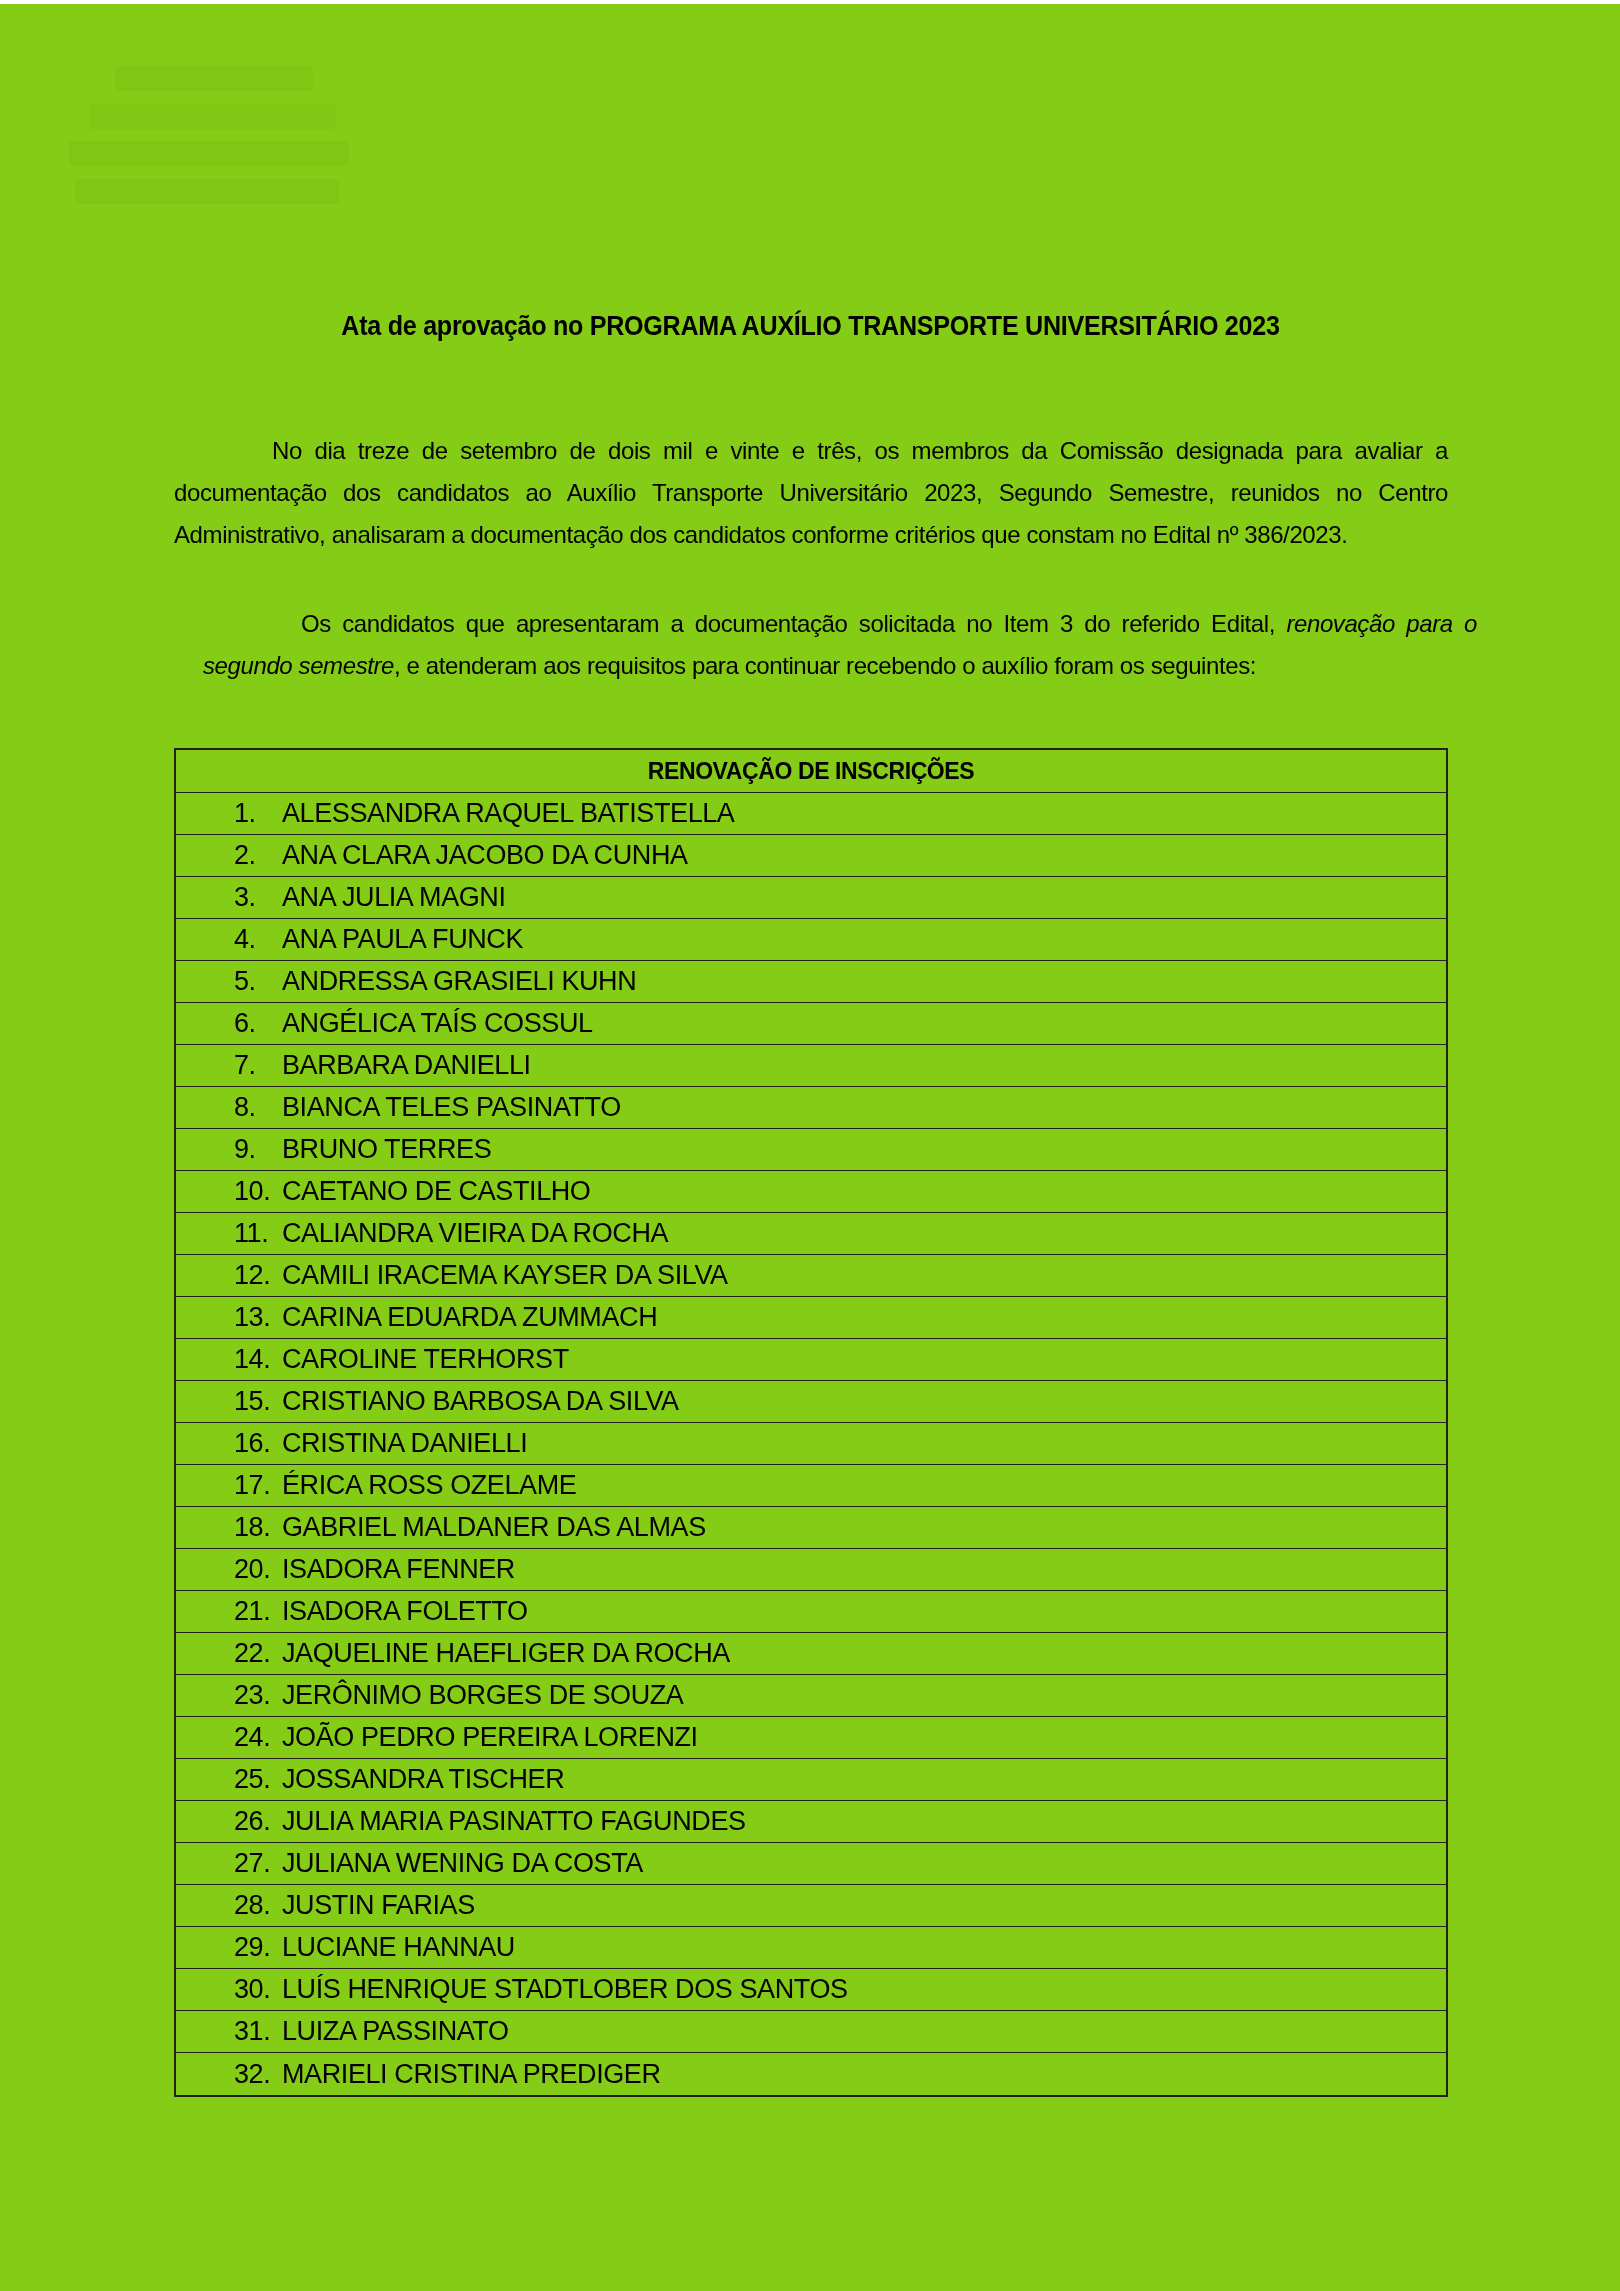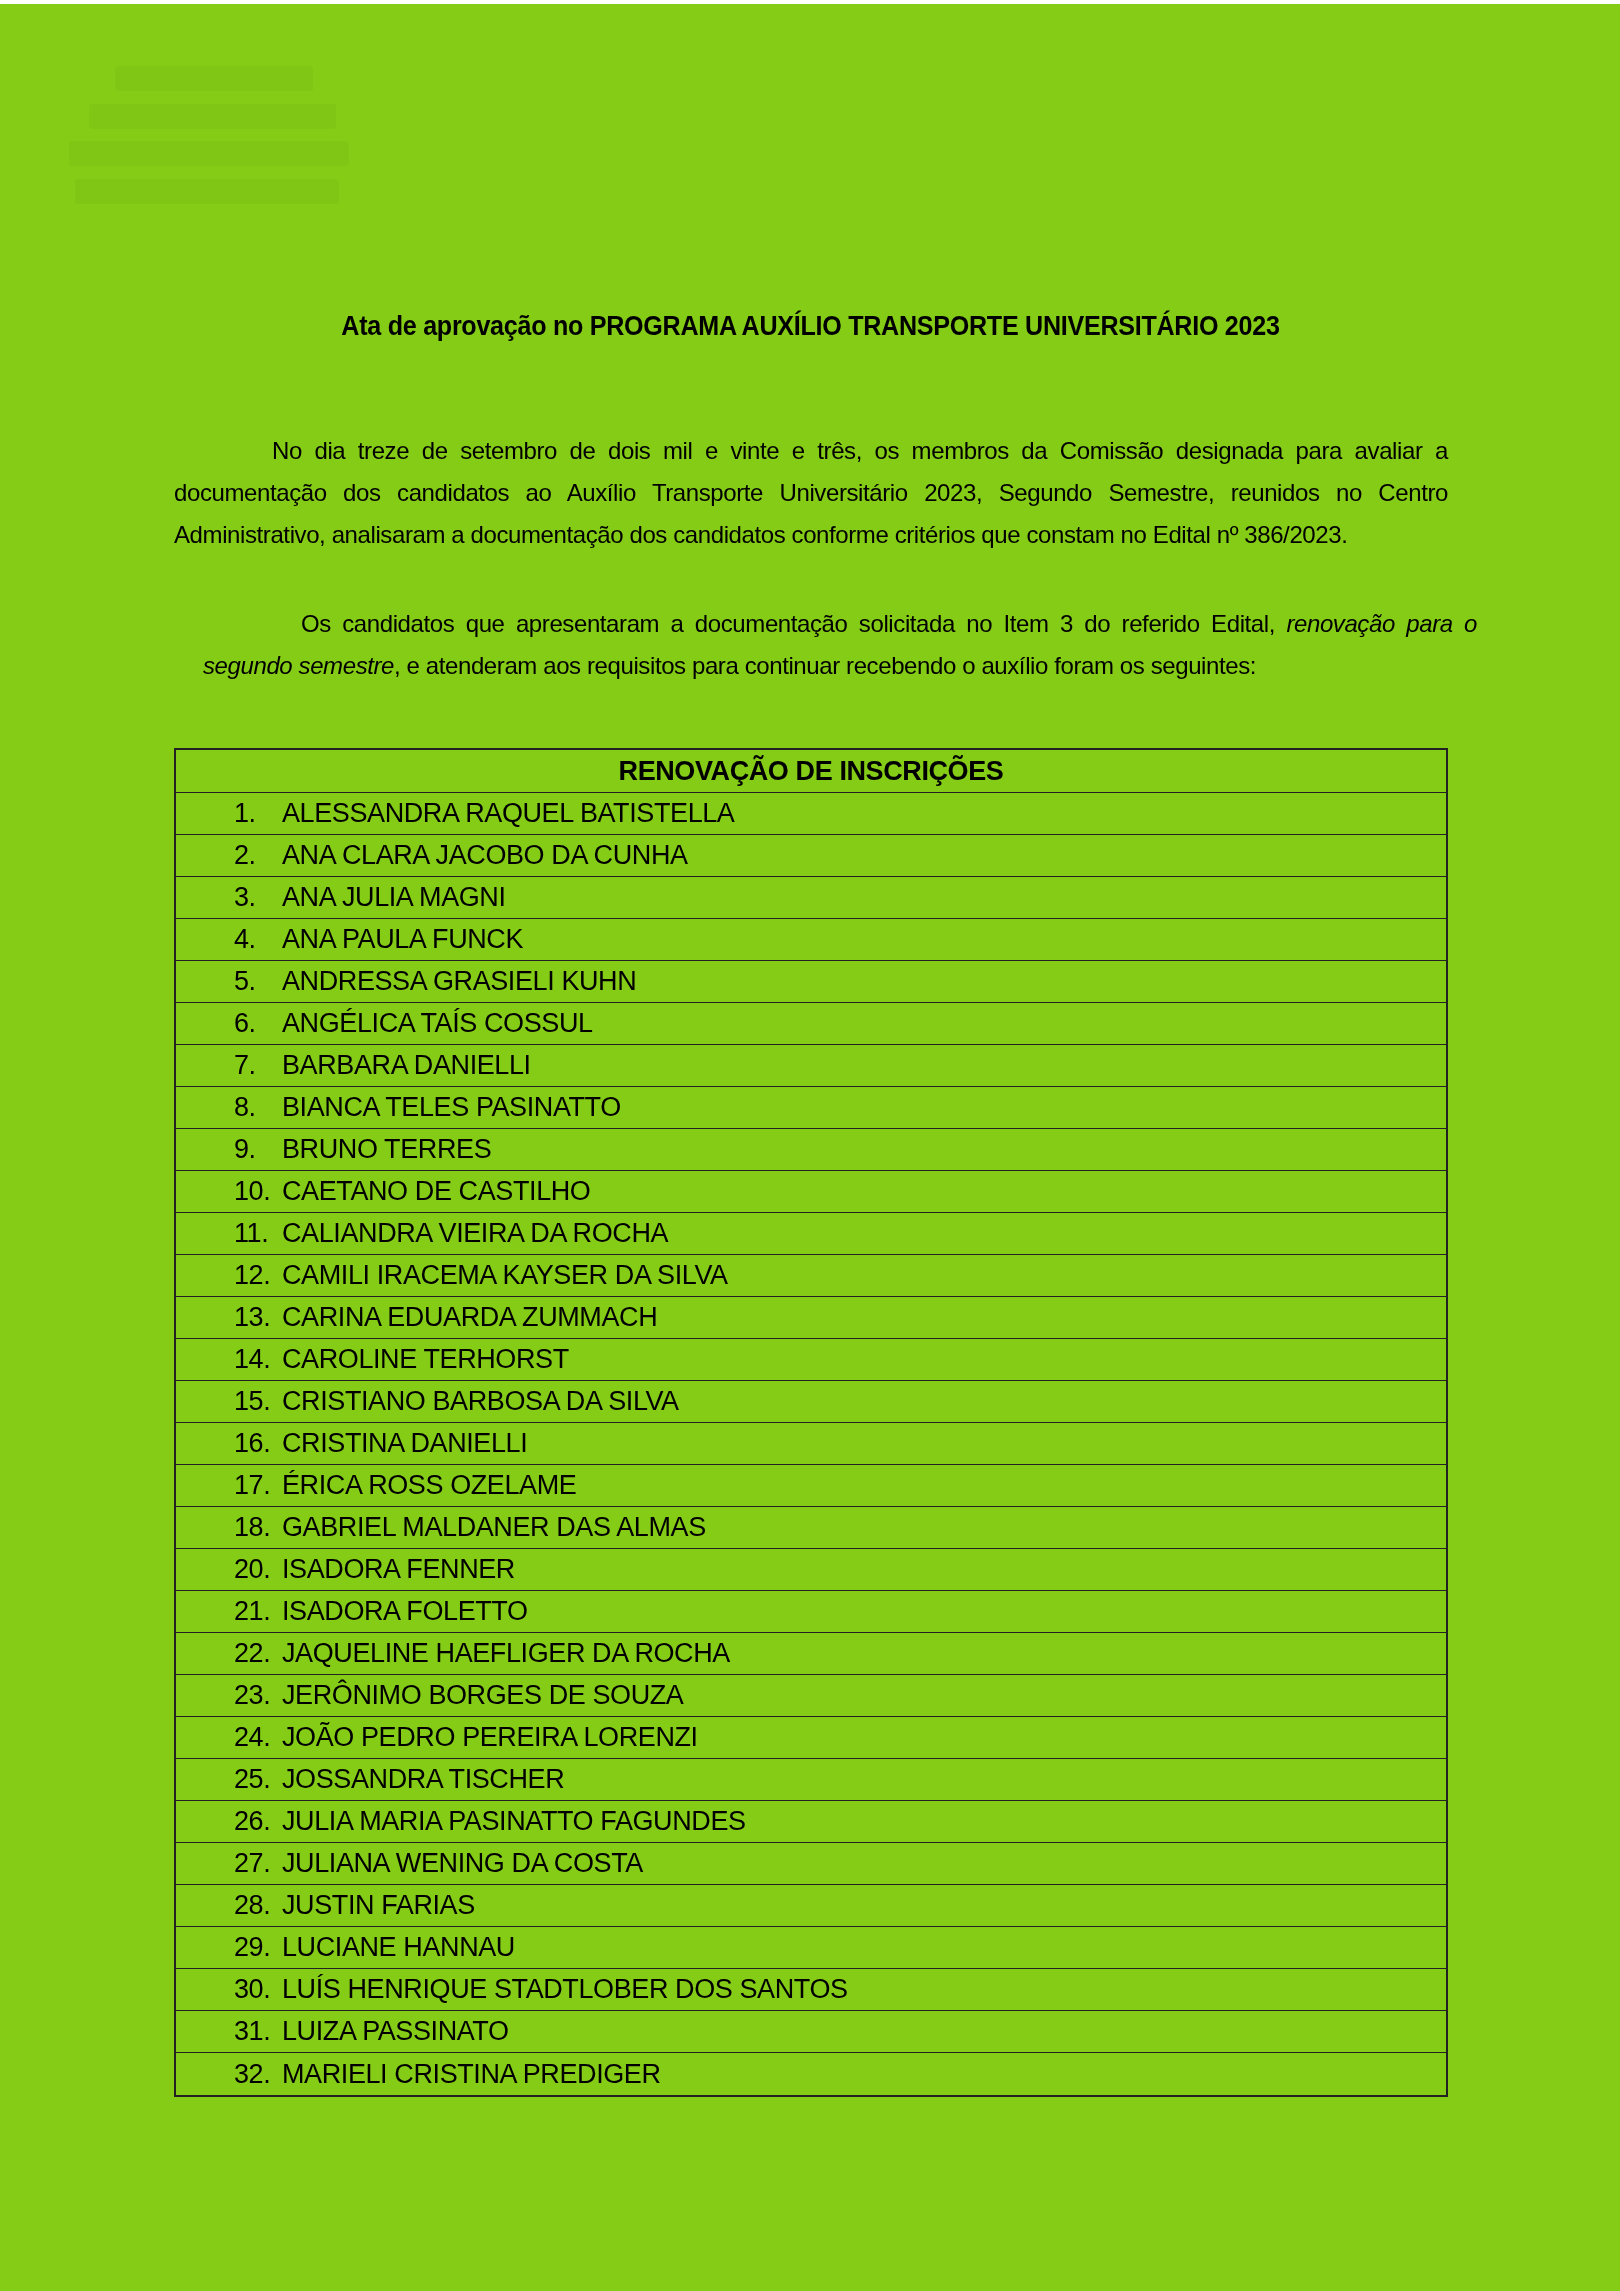--- a/index.html
+++ b/index.html
@@ -70,21 +70,21 @@
       width: 1274px;
       border: 2.2px solid #222222;
       box-sizing: border-box;
       border-collapse: collapse;
     }
     .table-header {
       height: 42px;
       border-bottom: 1.8px solid #222222;
       text-align: center;
       font-weight: bold;
-      font-size: 27px;
+      font-size: 23px;
       line-height: 42px;
       letter-spacing: -0.4px;
     }
     .row {
       height: 42px;
       border-bottom: 1.8px solid #222222;
       box-sizing: border-box;
       display: flex;
       align-items: center;
       font-size: 27px;

